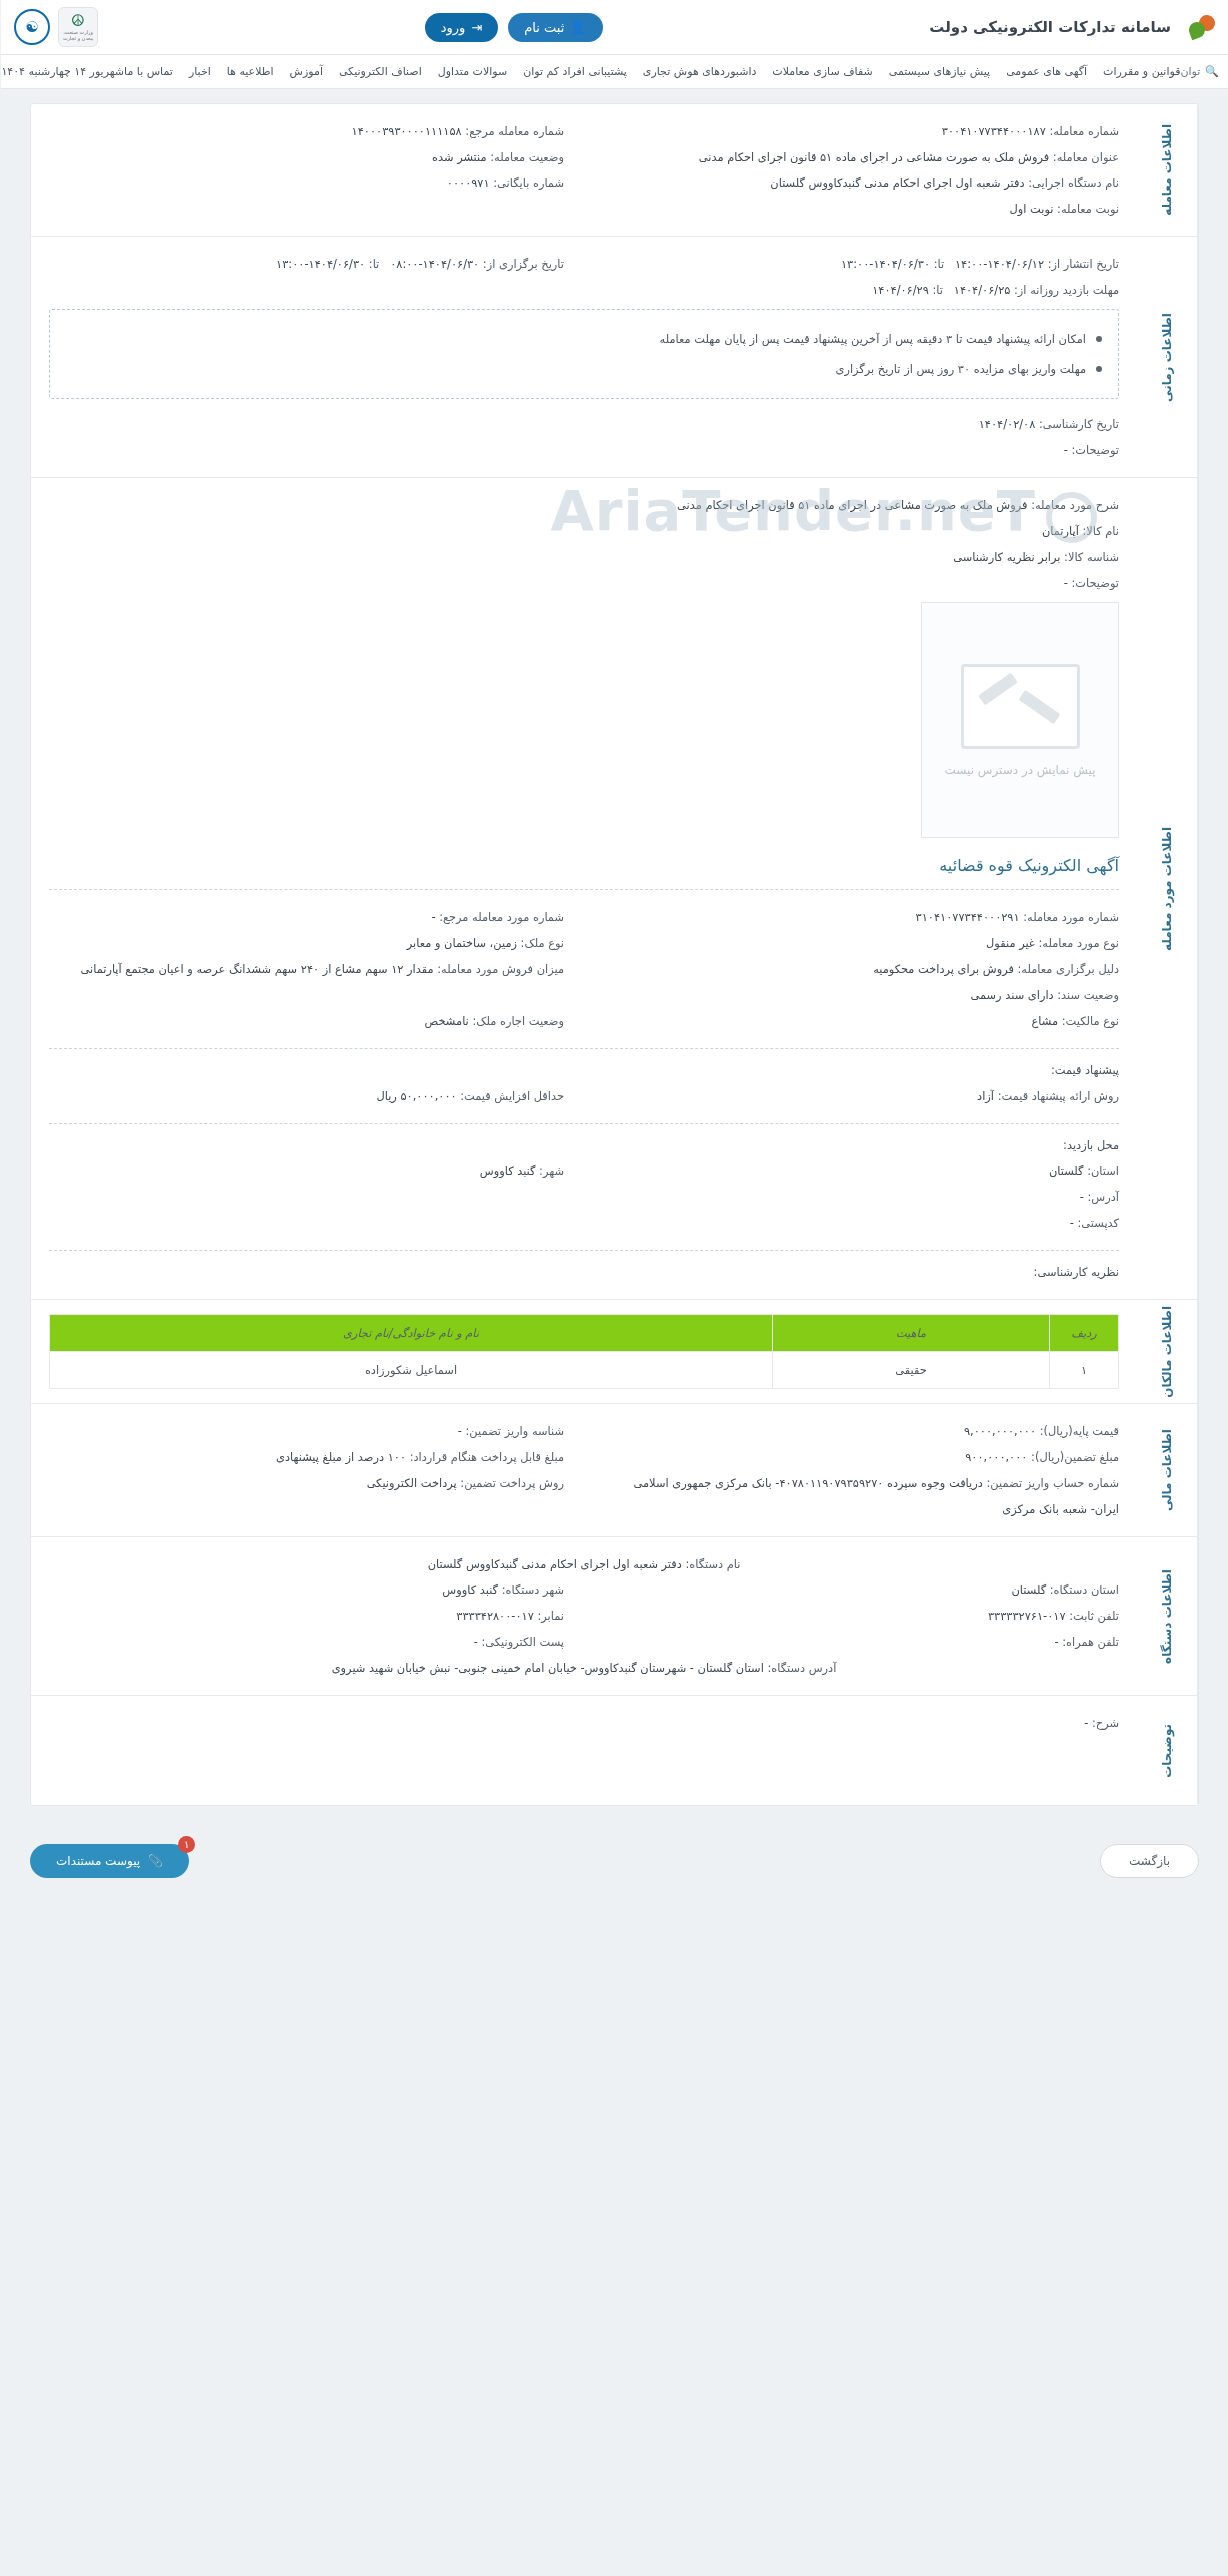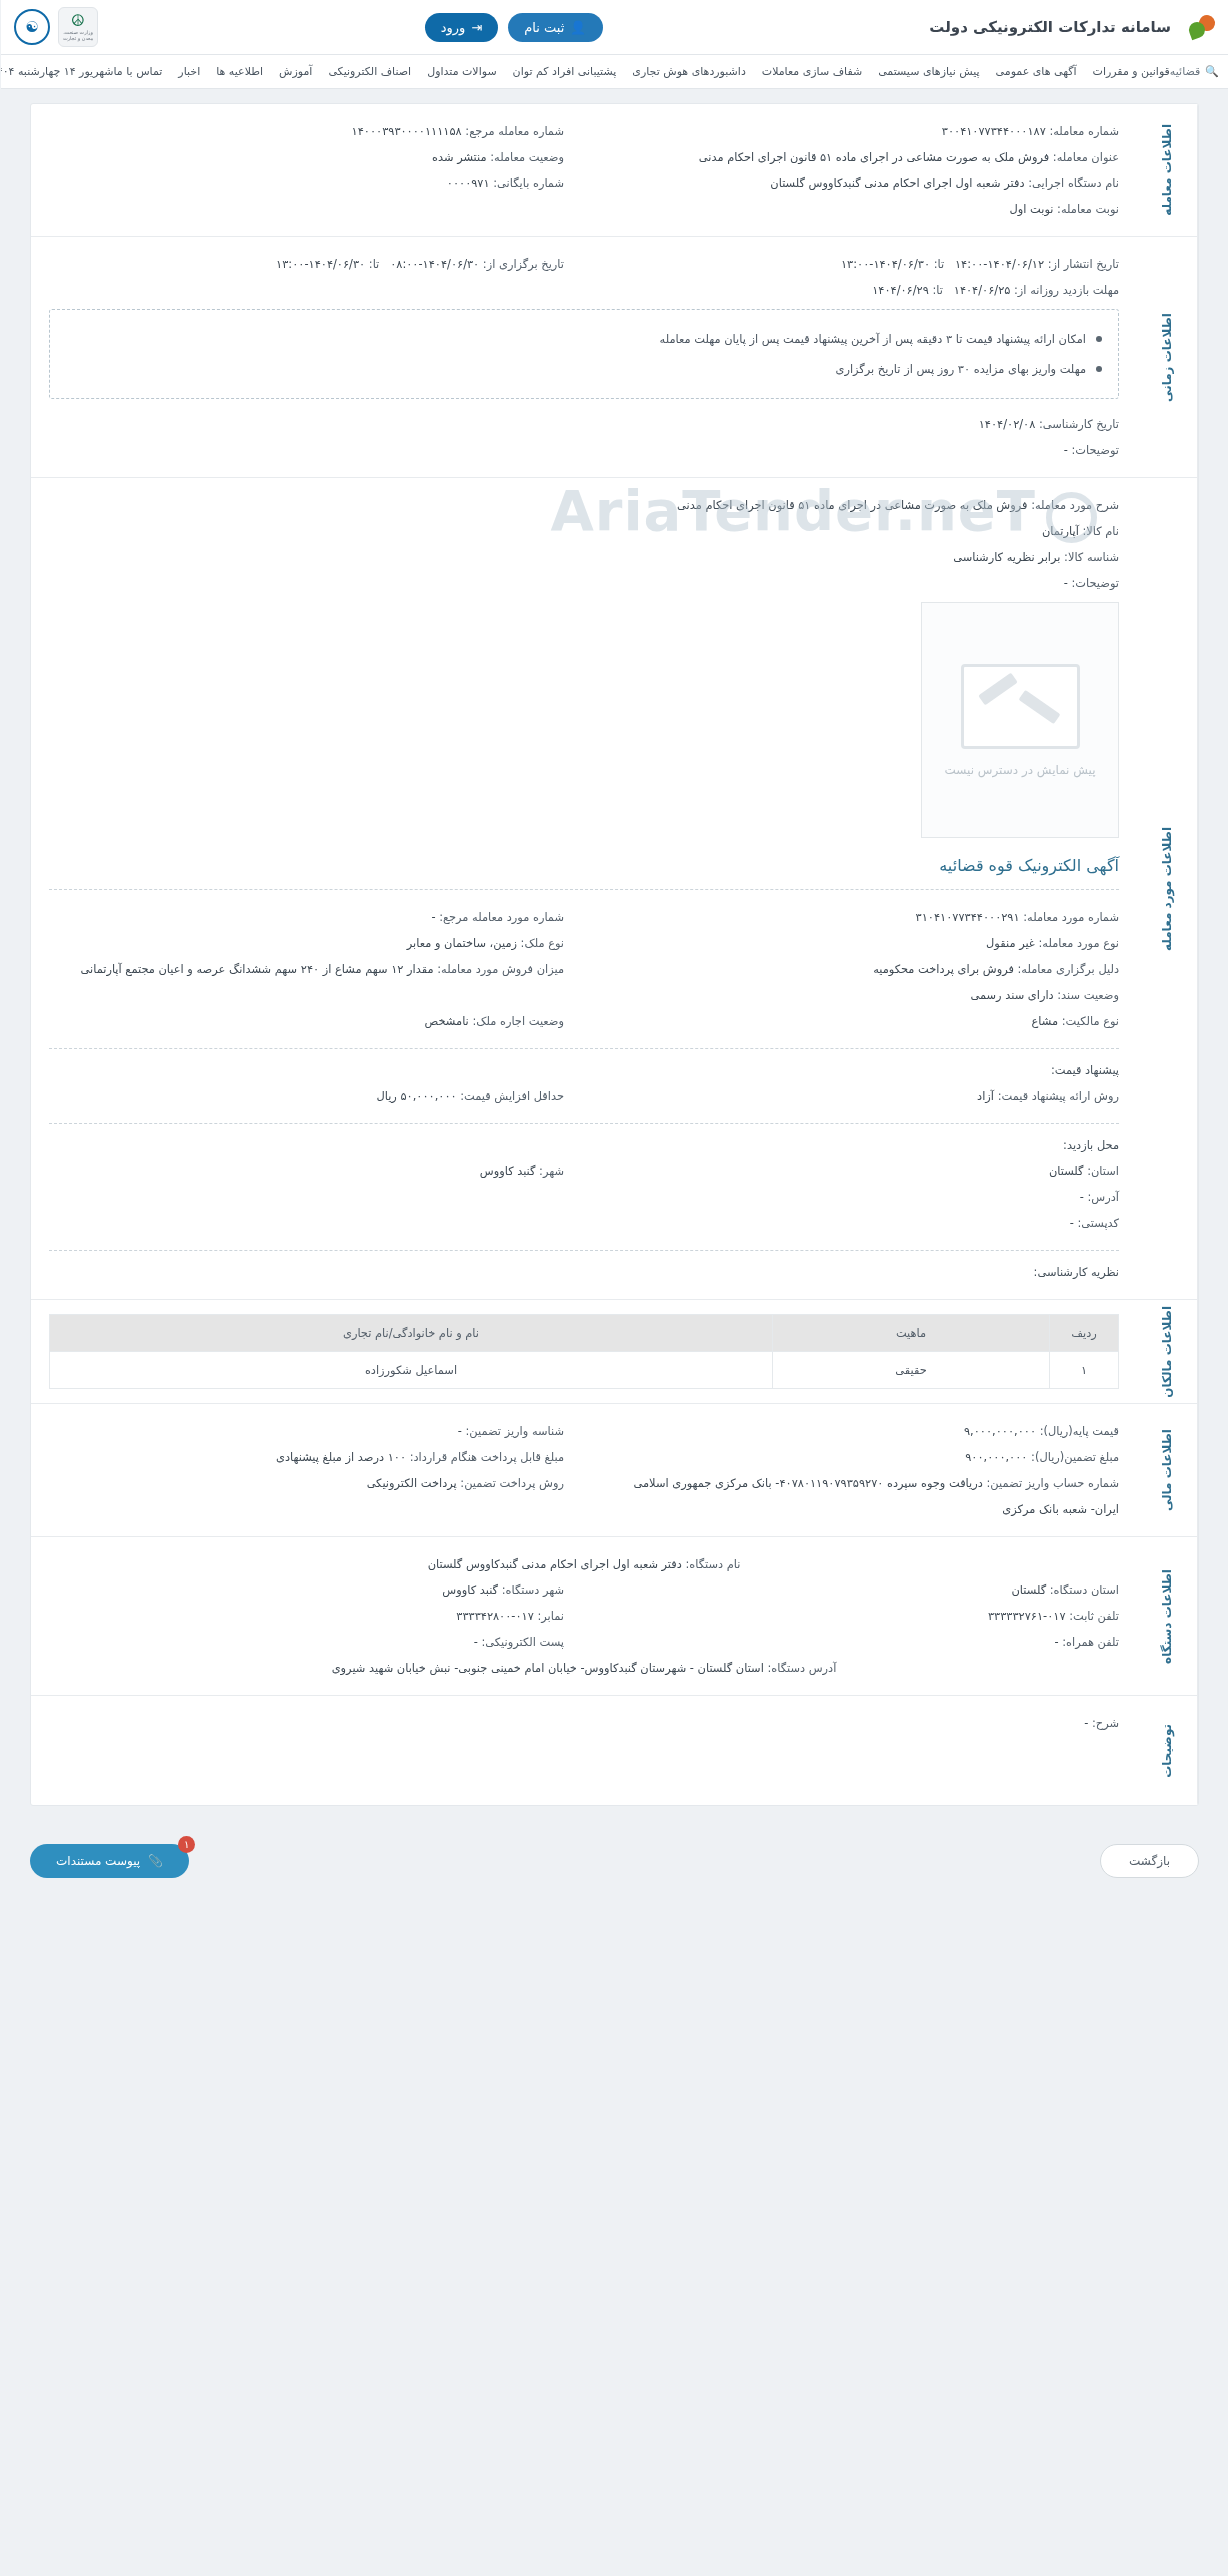--- a/index.html
+++ b/index.html
@@ -206,21 +206,21 @@
     border-collapse: collapse;
     font-size: 11.4px;
     color: #4b5560;
   }
   table.owners th, table.owners td {
     border: 1px solid #e5e9ec;
     padding: 11px 12px;
     text-align: center;
     font-weight: normal;
   }
-  table.owners th { color: #55606b; background: #e5e5e5; }
+  table.owners th { color: #55606b; background: #84cc16; font-style: italic; }
 
   
   .footer {
     display: flex; align-items: center; justify-content: space-between;
     padding: 18px 30px 30px 30px;
   }
   .btn-back {
     border: 1px solid #d4dade;
     background: #fff;
     color: #55606b;
@@ -279,21 +279,21 @@
       <span class="crest">☮</span>
       <span>وزارت صنعت، معدن و تجارت</span>
     </span>
     <span class="emblem-alt">☯</span>
   </div>
 </div>
 
 <div class="navbar">
   <div class="nav-search">
     <span>🔍</span>
-    <span>قضائیه</span>
+    <span>توان</span>
   </div>
   <div class="nav-items">
     <span>قوانین و مقررات</span>
     <span>آگهی های عمومی</span>
     <span>پیش نیازهای سیستمی</span>
     <span>شفاف سازی معاملات</span>
     <span>داشبوردهای هوش تجاری</span>
     <span>پشتیبانی افراد کم توان</span>
     <span>سوالات متداول</span>
     <span>اصناف الکترونیکی</span>

